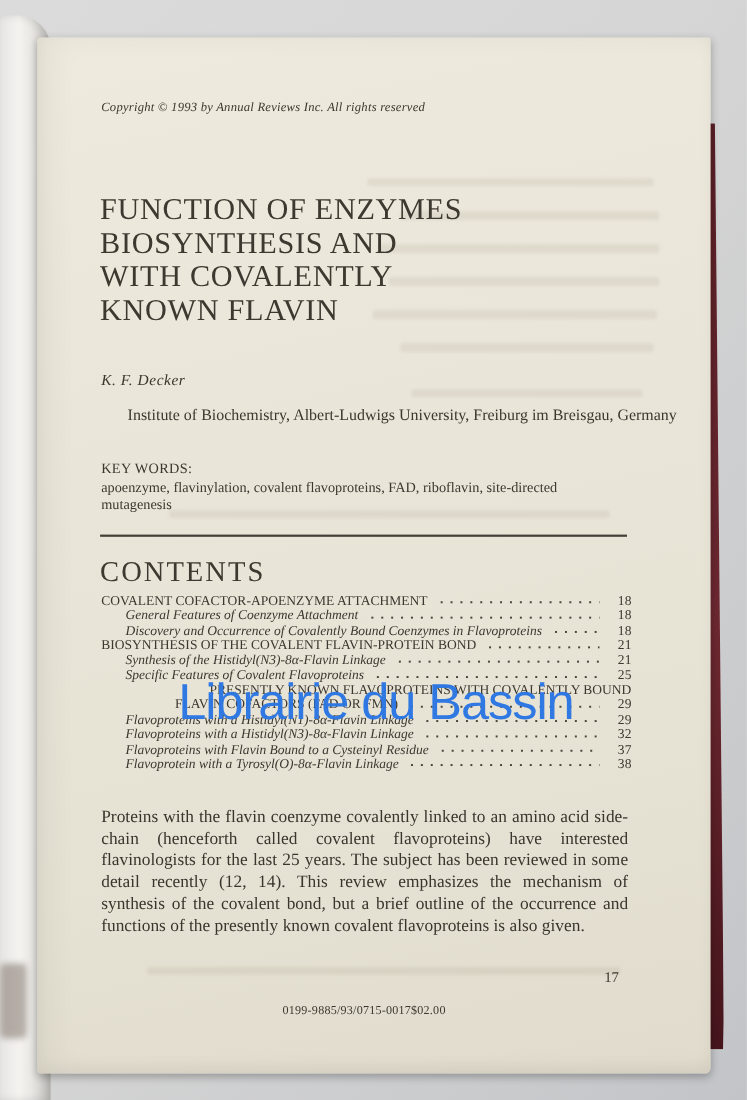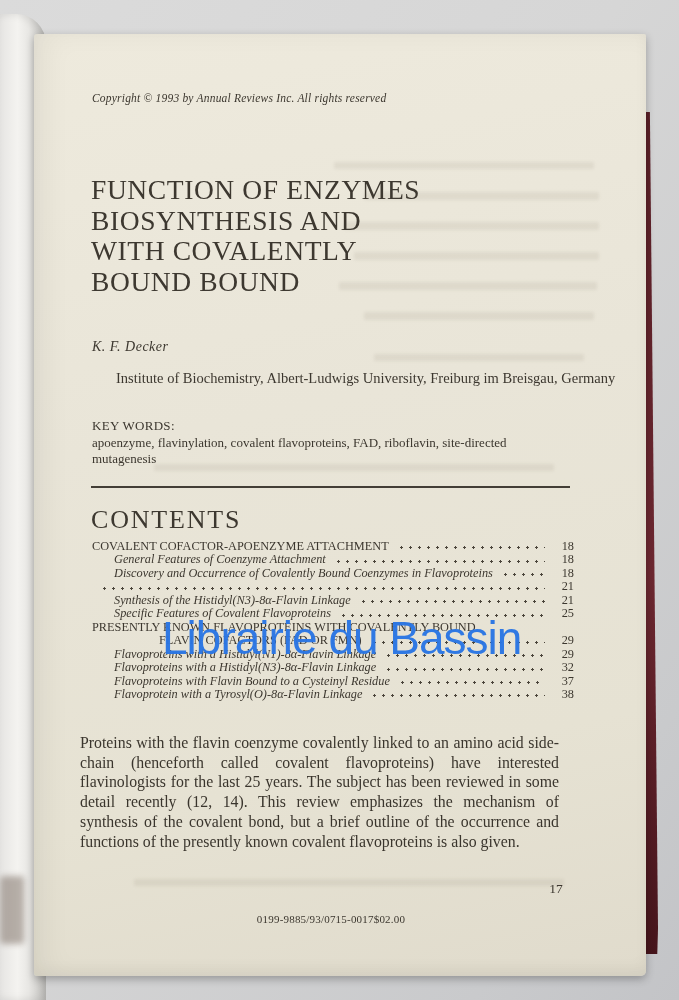--- a/index.html
+++ b/index.html
@@ -36,29 +36,29 @@
   .journal-info{position:absolute;left:58px;top:57px;font-style:italic;font-size:11.5px;line-height:14px;letter-spacing:0.2px;}
   .title{position:absolute;left:57px;top:141px;font-size:27.5px;line-height:30.5px;letter-spacing:0.6px;color:#3d3830;}
   .author{position:absolute;left:58px;top:305px;font-style:italic;font-size:14px;letter-spacing:0.5px;}
   .affiliation{position:absolute;left:58px;top:336px;font-size:14.5px;line-height:17.5px;width:508px;margin-left:24px;}
   .keywords{position:absolute;left:58px;top:384px;font-size:13px;line-height:16.5px;display:flex;flex-direction:column;}
   .keywords .kw-label{white-space:nowrap;margin-right:9px;letter-spacing:0.3px;}
   .keywords .kw-text{width:424px;}
   .rule{position:absolute;left:57px;top:452px;width:479px;height:1.6px;background:#433e36;}
   .contents-heading{position:absolute;left:57px;top:471px;font-size:26px;letter-spacing:1.8px;color:#3d3830;}
   .toc{position:absolute;left:58px;top:506px;width:482px;font-size:12.3px;}
-  .toc-row{display:flex;align-items:flex-end;line-height:13.45px;}
+  .toc-row{display:flex;align-items:flex-end;line-height:13.45px;justify-content:flex-end;}
   .toc-label{white-space:nowrap;}
   .toc-label.sub{font-style:italic;padding-left:22px;}
   .toc-label.cont{padding-left:67px;}
   .toc-dots{flex:1;height:11px;margin:0 3px 1px 8px;
     background-image:radial-gradient(circle,#4a443a 1.05px,rgba(0,0,0,0) 1.3px);
     background-size:9px 9px;background-repeat:repeat-x;background-position:left bottom;}
   .toc-page-num{flex:none;width:26px;text-align:right;}
-  .body-par{position:absolute;left:46px;top:699px;width:479px;font-size:15.8px;line-height:19.7px;text-align:justify;color:#3a352d;font-family:Liberation Serif, serif;}
+  .body-par{position:absolute;left:58px;top:699px;width:479px;font-size:15.8px;line-height:19.7px;text-align:justify;color:#3a352d;font-family:Liberation Serif, serif;}
   .page-number{position:absolute;left:506px;top:847px;width:32px;text-align:center;font-size:13.5px;}
   .issn{position:absolute;left:58px;top:879px;width:478px;text-align:center;font-size:11px;letter-spacing:0.2px;}
   .watermark{
     position:absolute;left:128px;top:577px;
     font-family:"Liberation Sans", sans-serif;font-size:46px;font-weight:400;
     letter-spacing:-1px;white-space:nowrap;opacity:0.97;z-index:5;
   }
   
   .ghost{position:absolute;background:rgba(118,106,84,0.10);filter:blur(1.6px);border-radius:2px;}
 </style>
@@ -82,21 +82,21 @@
   <div class="ghost" style="left:100px;top:845px;width:430px;height:7px;"></div>
 
   <div class="journal-info ink">
     <div>Copyright © 1993 by Annual Reviews Inc. All rights reserved</div>
   </div>
 
   <div class="title">
     <div>FUNCTION OF ENZYMES</div>
     <div>BIOSYNTHESIS AND</div>
     <div>WITH COVALENTLY</div>
-    <div>BOUND BOUND</div>
+    <div>KNOWN FLAVIN</div>
   </div>
 
   <div class="author ink">K. F. Decker</div>
   <div class="affiliation ink">Institute of Biochemistry, Albert-Ludwigs University, Freiburg im Breisgau, Germany</div>
 
   <div class="keywords ink">
     <span class="kw-label">KEY WORDS:</span>
     <span class="kw-text">apoenzyme, flavinylation, covalent flavoproteins, FAD, riboflavin, site-directed mutagenesis</span>
   </div>
 
@@ -114,20 +114,21 @@
         <span class="toc-label sub">General Features of Coenzyme Attachment</span>
         <span class="toc-dots"></span>
         <span class="toc-page-num">18</span>
       </div>
       <div class="toc-row">
         <span class="toc-label sub">Discovery and Occurrence of Covalently Bound Coenzymes in Flavoproteins</span>
         <span class="toc-dots"></span>
         <span class="toc-page-num">18</span>
       </div>
       <div class="toc-row">
+        <span class="toc-label main">BIOSYNTHESIS OF THE COVALENT FLAVIN-PROTEIN BOND</span>
         <span class="toc-dots"></span>
         <span class="toc-page-num">21</span>
       </div>
       <div class="toc-row">
         <span class="toc-label sub">Synthesis of the Histidyl(N3)-8α-Flavin Linkage</span>
         <span class="toc-dots"></span>
         <span class="toc-page-num">21</span>
       </div>
       <div class="toc-row">
         <span class="toc-label sub">Specific Features of Covalent Flavoproteins</span>

